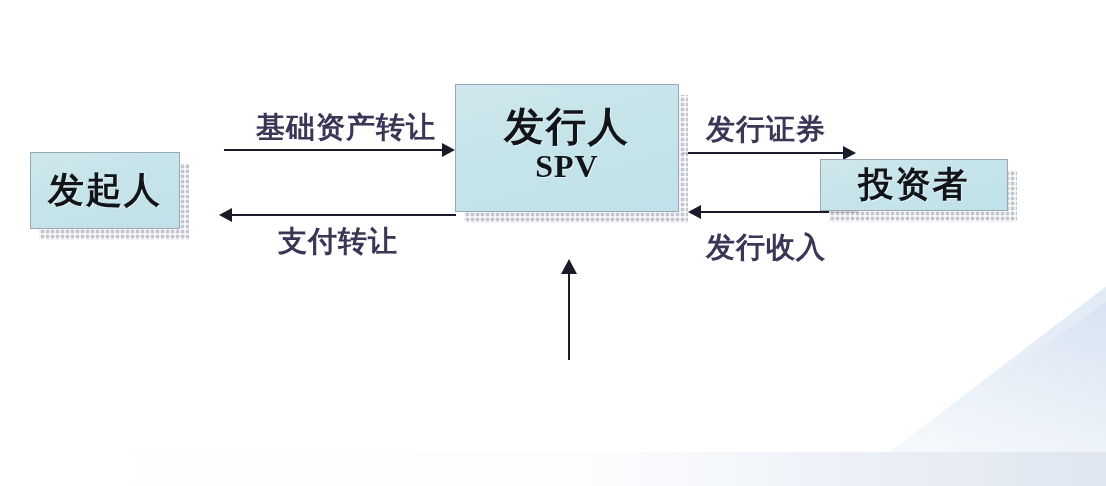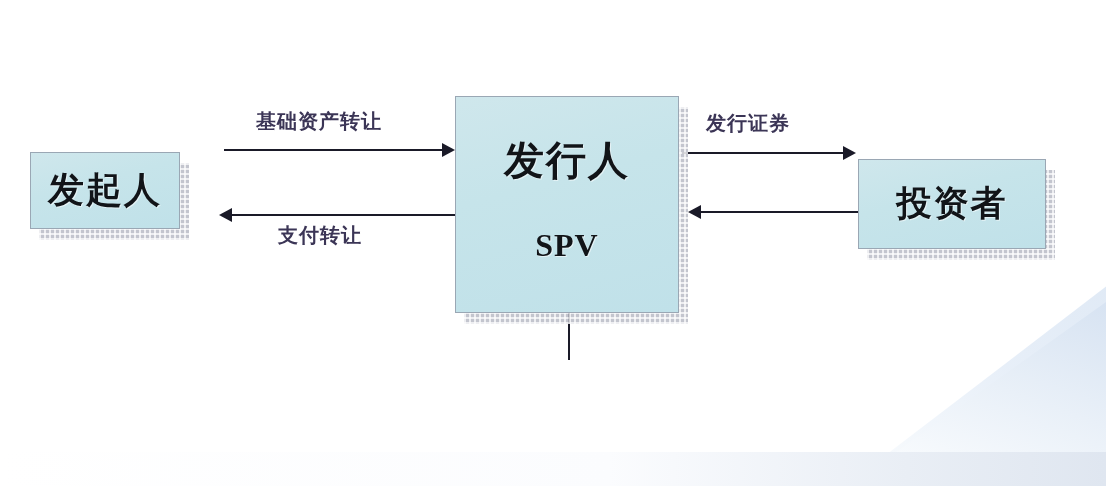--- a/index.html
+++ b/index.html
@@ -86,30 +86,30 @@
     font-weight: bold;
     letter-spacing: 2px;
     text-shadow: 1px 1px 0 rgba(255,255,255,.55);
     line-height: 1.05;
     white-space: nowrap;
   }
 
   #node-originator { left: 30px; top: 152px; width: 150px; height: 77px; }
   #node-originator .node-label { font-size: 36px; }
 
-  #node-spv { left: 455px; top: 96px; width: 224px; height: 217px; }
+  #node-spv { left: 455px; top: 84px; width: 224px; height: 128px; }
   #node-spv .face { justify-content: space-around; padding: 20px 0 26px; }
   #node-spv .label-cn { font-size: 40px; }
   #node-spv .label-en {
     font-size: 32px;
     letter-spacing: 1px;
     font-family: "Liberation Serif", "DejaVu Serif", serif;
   }
 
-  #node-investor { left: 858px; top: 159px; width: 188px; height: 90px; }
+  #node-investor { left: 820px; top: 159px; width: 188px; height: 52px; }
   #node-investor .node-label { font-size: 35px; }
 
   
   #node-credit {
     position: absolute;
     left: 374px;
     top: 346px;
     width: 392px;
     height: 116px;
   }
@@ -157,21 +157,21 @@
   }
   .arrowhead.up {
     border-left: 8px solid transparent;
     border-right: 8px solid transparent;
     border-bottom: 15px solid #1a1a28;
   }
 
   
   .edge-label {
     position: absolute;
-    font-size: 20px;
+    font-size: 29px;
     font-weight: bold;
     color: #3b3556;
     letter-spacing: 1px;
     white-space: nowrap;
     text-shadow: 0 1px 0 rgba(255,255,255,.6);
   }
   #label-asset-transfer { left: 256px; top: 108px; }
   #label-pay-transfer   { left: 278px; top: 222px; }
   #label-issue-security { left: 706px; top: 110px; }
   #label-issue-income   { left: 706px; top: 228px; }
@@ -196,20 +196,21 @@
 
   <div class="conn h" style="left:700px; top:211px; width:158px;"></div>
   <div class="arrowhead left" style="left:688px; top:205px;"></div>
 
   <div class="conn v" style="left:568px; top:272px; height:88px;"></div>
   <div class="arrowhead up" style="left:561px; top:259px;"></div>
 
   <div class="edge-label" id="label-asset-transfer">基础资产转让</div>
   <div class="edge-label" id="label-pay-transfer">支付转让</div>
   <div class="edge-label" id="label-issue-security">发行证券</div>
+  <div class="edge-label" id="label-issue-income">发行收入</div>
 
   <div class="node" id="node-originator">
     <div class="shadow"></div>
     <div class="face">
       <div class="node-label">发起人</div>
     </div>
   </div>
 
   <div class="node" id="node-spv">
     <div class="shadow"></div>

